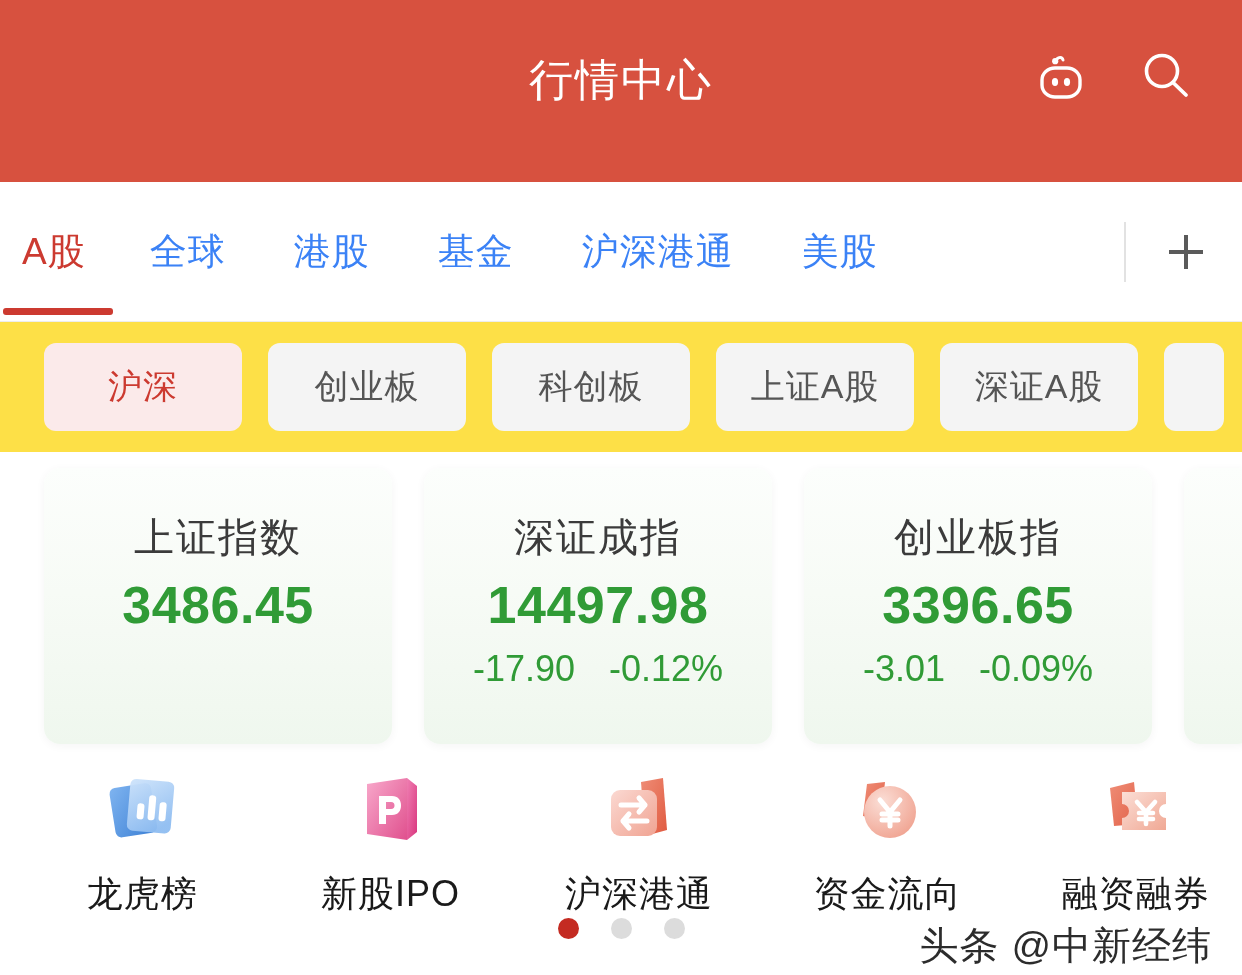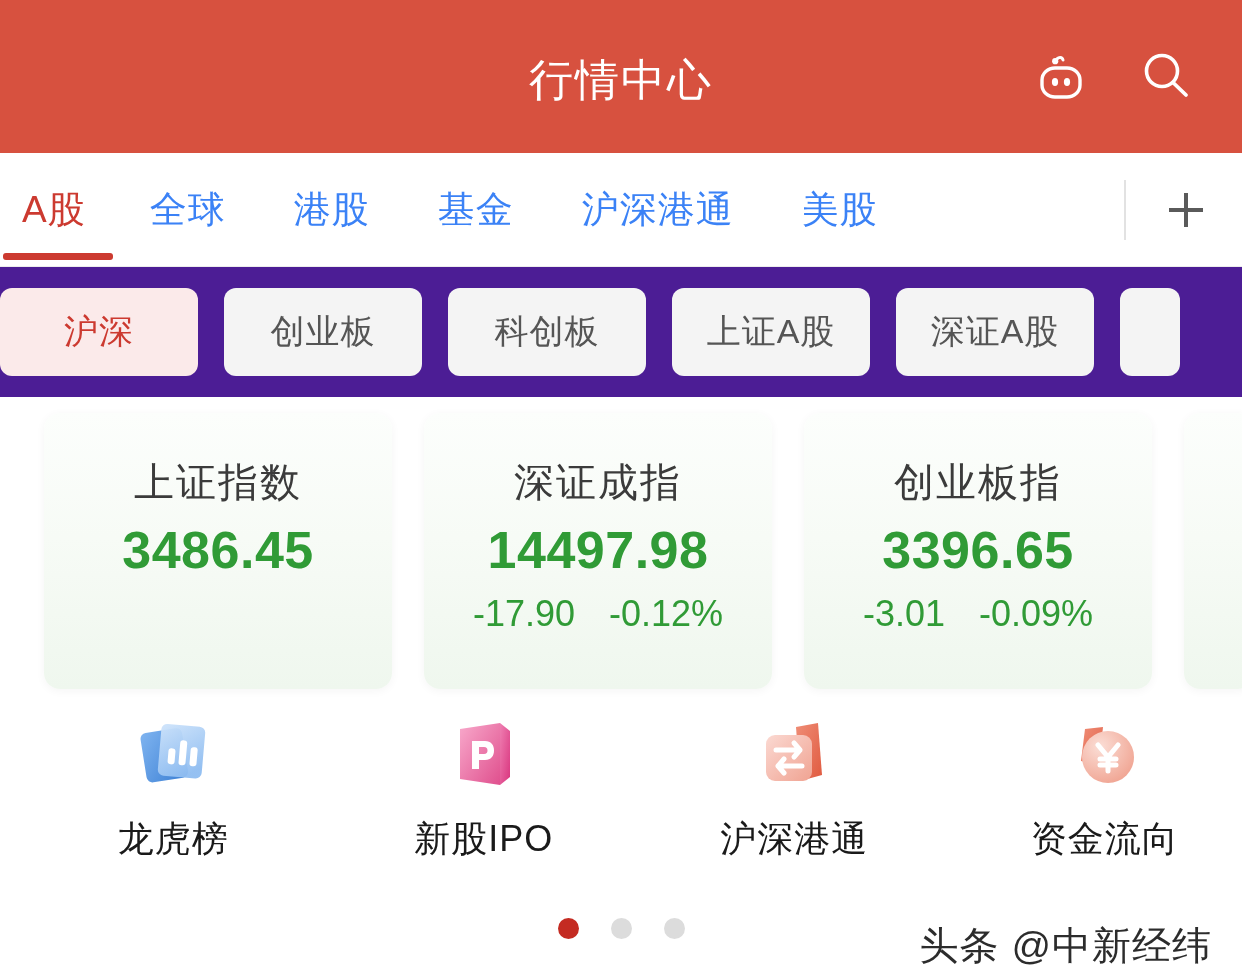--- a/index.html
+++ b/index.html
@@ -18,21 +18,21 @@
     position: relative;
     width: 1242px;
     height: 975px;
     background: #ffffff;
   }
 
   
   .header {
     position: relative;
     width: 1242px;
-    height: 153px;
+    height: 182px;
     background: #d7513f;
     box-sizing: border-box;
   }
   .header-titles {
     position: absolute;
     left: 0;
     top: 0;
     width: 1242px;
     height: 153px;
     display: flex;
@@ -71,21 +71,21 @@
     display: flex;
     align-items: center;
     justify-content: center;
     cursor: pointer;
   }
 
   
   .tabs-bar {
     position: relative;
     width: 1242px;
-    height: 114px;
+    height: 140px;
     background: #ffffff;
     display: flex;
     align-items: center;
     border-bottom: 1px solid #ededed;
     box-sizing: border-box;
   }
   .tabs-scroller {
     display: flex;
     align-items: stretch;
     height: 100%;
@@ -136,23 +136,24 @@
     align-items: center;
     justify-content: center;
     cursor: pointer;
   }
 
   
   .chips-row {
     position: relative;
     width: 1242px;
     height: 130px;
-    background: #4c1d95;
-    display: flex;
-    align-items: center;
+    background: #fde047;
+    display: flex;
+    align-items: center;
+    padding-left: 44px;
     gap: 26px;
     overflow: hidden;
     box-sizing: border-box;
   }
   .chip {
     flex: 0 0 auto;
     height: 88px;
     min-width: 146px;
     padding: 0 26px;
     border-radius: 12px;
@@ -470,20 +471,40 @@
             </linearGradient>
           </defs>
           <path d="M26 20 L44 18 L40 56 L22 52 Z" fill="url(#gCoinBack)"></path>
           <circle cx="49" cy="48" r="26" fill="url(#gCoin)"></circle>
           <path d="M39 36 L49 48 L59 36 M49 48 L49 62 M41 50 L57 50 M41 56 L57 56" stroke="#ffffff" stroke-width="5" fill="none" stroke-linecap="round"></path>
         </svg>
       </div>
       <div class="quick-label">资金流向</div>
     </div>
 
+    <div class="quick-item">
+      <div class="quick-icon">
+        <svg width="92" height="92" viewBox="0 0 92 92">
+          <defs>
+            <linearGradient id="gTicketBack" x1="0" y1="0" x2="1" y2="1">
+              <stop offset="0%" stop-color="#ef8d76"></stop>
+              <stop offset="100%" stop-color="#e2624a"></stop>
+            </linearGradient>
+            <linearGradient id="gTicket" x1="0" y1="0" x2="1" y2="1">
+              <stop offset="0%" stop-color="#fbded6"></stop>
+              <stop offset="100%" stop-color="#f0a894"></stop>
+            </linearGradient>
+          </defs>
+          <path d="M20 24 L44 18 L48 60 L24 62 Z" fill="url(#gTicketBack)"></path>
+          <path d="M32 28 L76 28 L76 40 A7 7 0 0 0 76 54 L76 66 L32 66 L32 54 A7 7 0 0 0 32 40 Z" fill="url(#gTicket)"></path>
+          <path d="M47 38 L56 48 L65 38 M56 48 L56 60 M49 49 L63 49 M49 55 L63 55" stroke="#ffffff" stroke-width="4.6" fill="none" stroke-linecap="round"></path>
+        </svg>
+      </div>
+      <div class="quick-label">融资融券</div>
+    </div>
 
   </div>
 
   <div class="pager">
     <div class="dot active"></div>
     <div class="dot"></div>
     <div class="dot"></div>
   </div>
 
   <div class="watermark">头条 @中新经纬</div>

